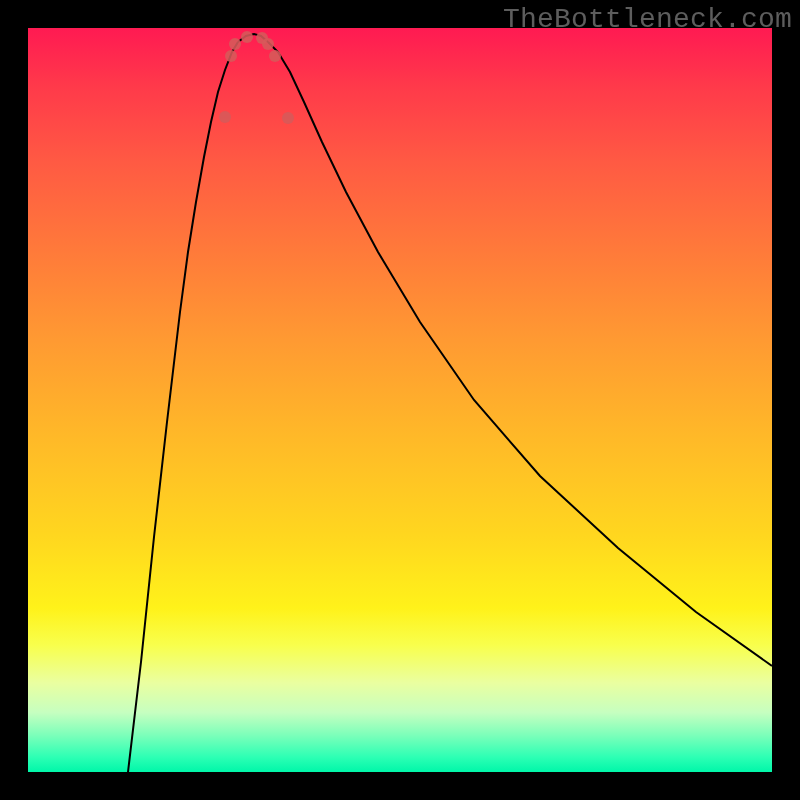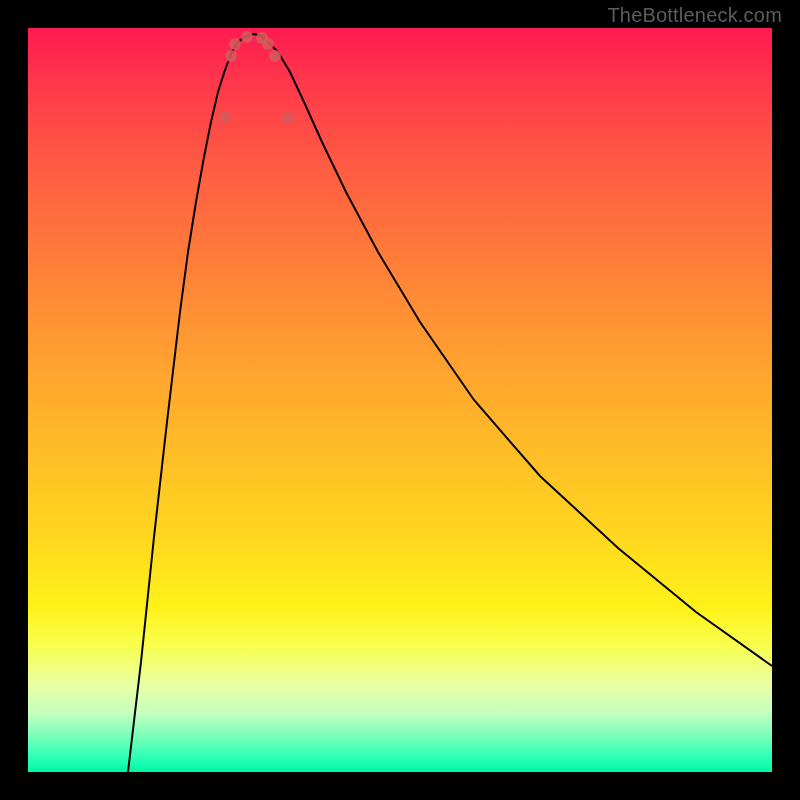--- a/index.html
+++ b/index.html
@@ -31,26 +31,27 @@
       #eaffa0 88%,
       #c6ffc0 92%,
       #7dffba 95%,
       #2dffb4 98%,
       #00f7a9 100%
     );
   }
   .watermark {
     position: absolute;
     top: 4px;
-    right: 18px;
+    right: 8px;
     color: #5d5d5d;
-    font-size: 20px;
+    font-size: 28px;
     font-weight: 500;
     letter-spacing: 0.2px;
     z-index: 20;
+    font-family: Liberation Mono, monospace;
   }
   svg.curve {
     position: absolute;
     left: 0;
     top: 0;
     width: 744px;
     height: 744px;
     z-index: 10;
   }
   .curve path {

